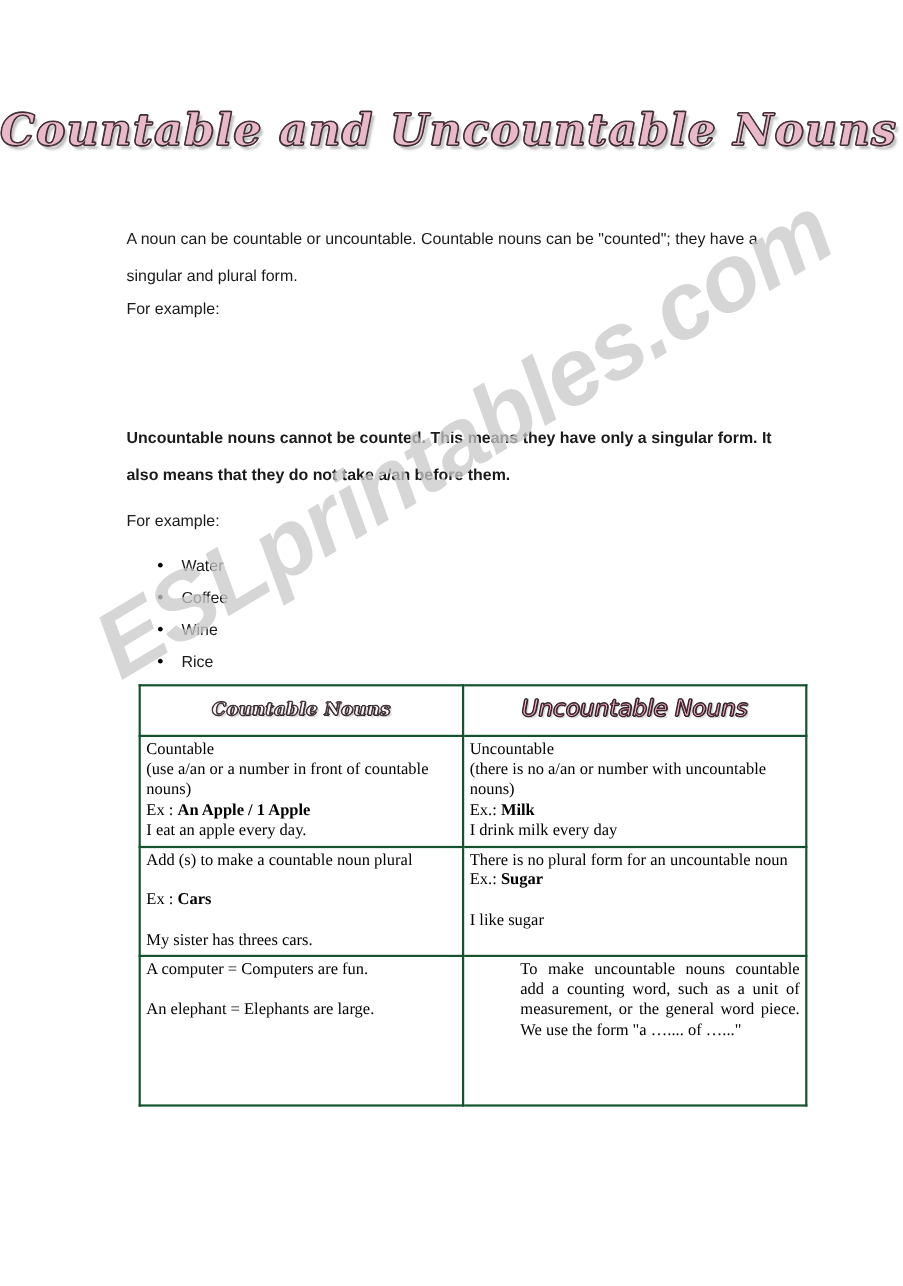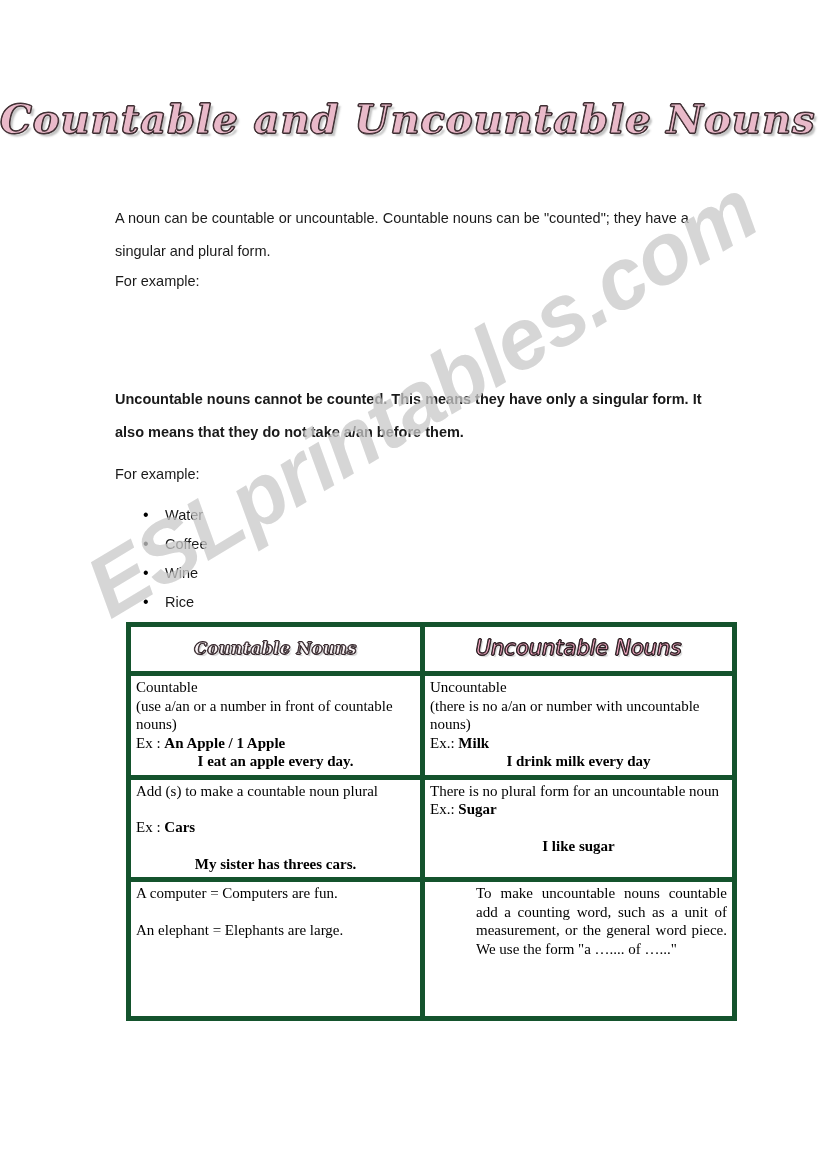--- a/index.html
+++ b/index.html
@@ -127,21 +127,21 @@
     width: 608px;
     border-collapse: collapse;
     table-layout: fixed;
     font-family: "Liberation Serif", serif;
     font-size: 15px;
     line-height: 18.5px;
     color: #000;
     background: transparent;
   }
   .noun-table td {
-    border: 5px solid #14532d;
+    border: 2px solid #14532d;
     vertical-align: top;
     padding: 2px 5px 4px 5px;
     background: transparent;
   }
   .noun-table td.head-cell {
     text-align: center;
     vertical-align: middle;
     height: 40px;
     padding: 2px 4px;
   }
@@ -179,22 +179,22 @@
        0 -1px 0 #33262a,
        2px 2px 1px rgba(150,150,150,0.4);
     white-space: nowrap;
   }
 
   .cell-line { display: block; }
   .cell-gap  { display: block; height: 18px; }
   .bold      { font-weight: bold; }
   .center-line {
     display: block;
-    text-align: center;
-    font-weight: bold;
+    text-align: left;
+    font-weight: normal;
   }
   .justified {
     display: block;
     text-align: justify;
     text-justify: inter-word;
     margin-left: 46px;
   }
   .row-tall td { height: 83px; }
   .row-last  td { height: 128px; }
 </style>

